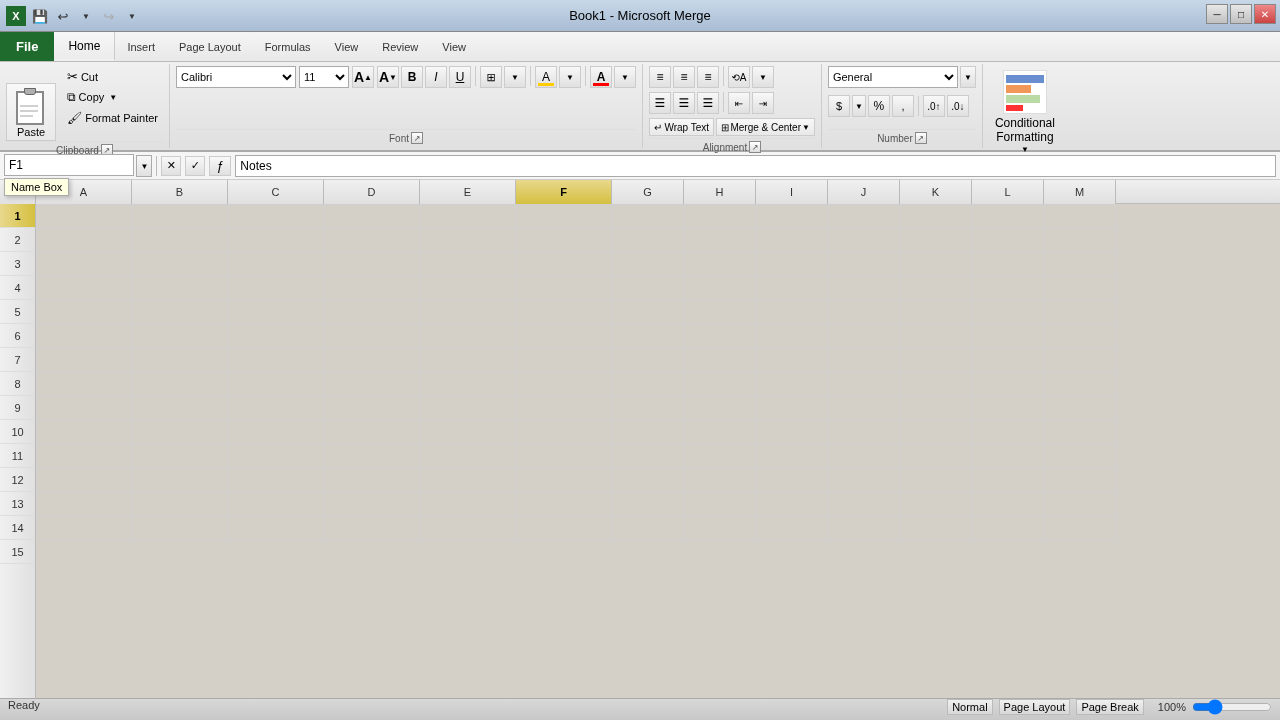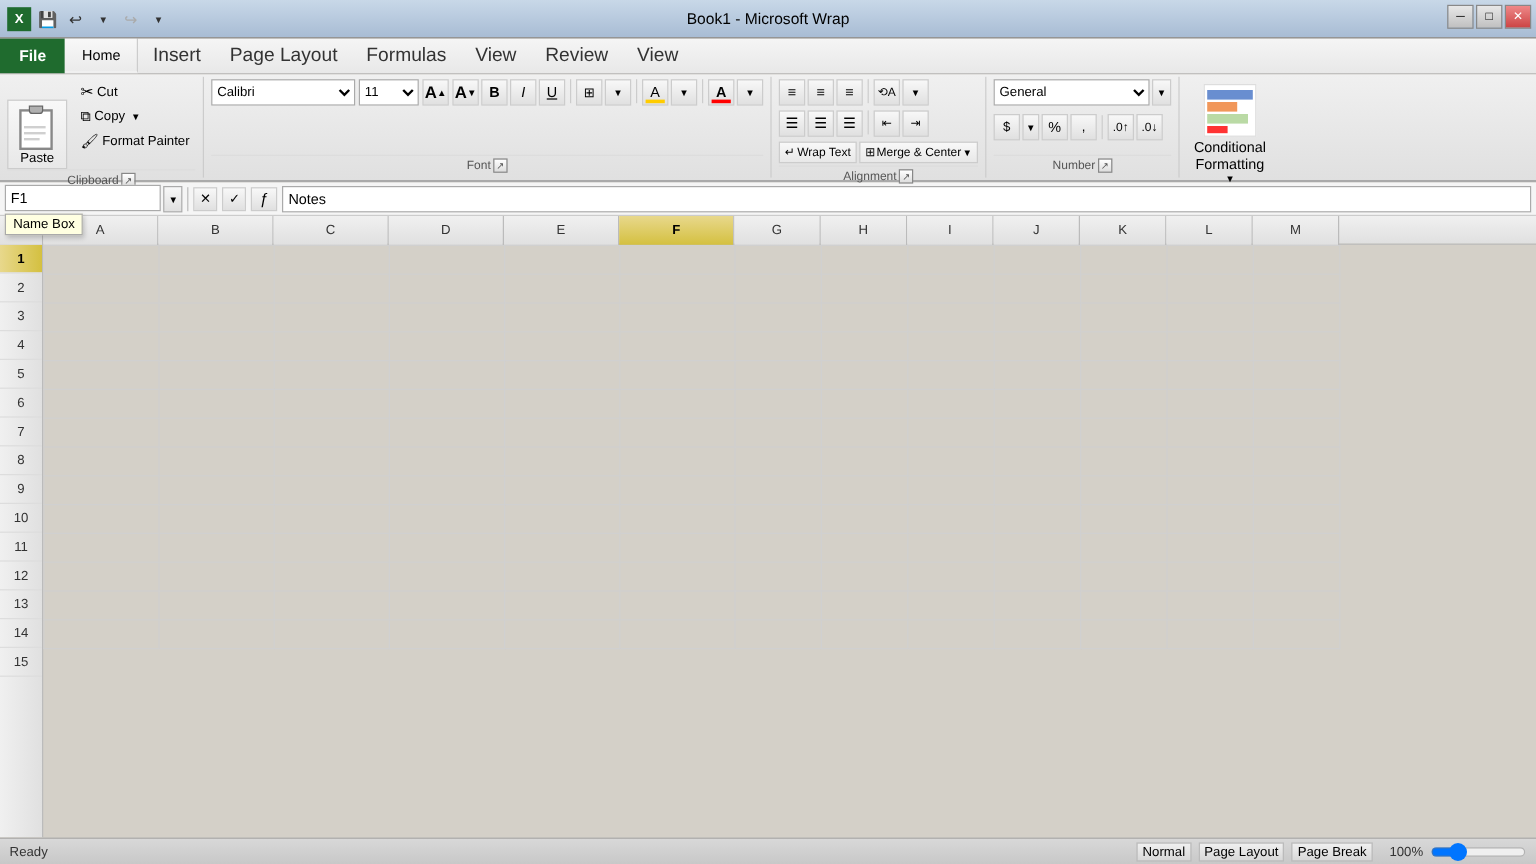--- a/index.html
+++ b/index.html
@@ -58,21 +58,21 @@
       display: flex;
       align-items: center;
       font-size: 13px;
       font-weight: bold;
       cursor: pointer;
     }
     .menu-item {
       padding: 0 12px;
       display: flex;
       align-items: center;
-      font-size: 16px;
+      font-size: 11px;
       color: #333;
       cursor: pointer;
     }
 
     
     #ribbon {
       background: linear-gradient(to bottom, #f0f0f0, #e0e0e0);
       border-bottom: 2px solid #aaa;
       display: flex;
       flex-direction: column;
@@ -372,21 +372,21 @@
     .col-k { width: 72px; min-width: 72px; }
     .col-l { width: 72px; min-width: 72px; }
     .col-m { width: 72px; min-width: 72px; }
 
     
     #status-bar {
       height: 22px;
       background: linear-gradient(to bottom, #d8d8d8, #c8c8c8);
       border-top: 1px solid #aaa;
       display: flex;
-      align-items: center;
+      align-items: flex-start;
       padding: 0 8px;
       font-size: 11px;
       color: #333;
       justify-content: space-between;
     }
 
     .align-icon-row {
       display: flex; gap: 2px; margin-bottom: 2px;
     }
 
@@ -408,21 +408,21 @@
   <div style="position:absolute;left:6px;top:6px;width:20px;height:20px;background:#1f6b2e;color:white;font-weight:bold;font-size:11px;display:flex;align-items:center;justify-content:center;">
     <span>X</span>
   </div>
   <div style="position:absolute;left:30px;top:6px;display:flex;gap:3px;align-items:center;">
     <button class="qa-btn" title="Save">💾</button>
     <button class="qa-btn" title="Undo">↩</button>
     <button class="qa-btn" style="font-size:8px;">▼</button>
     <button class="qa-btn" title="Redo" style="color:#aaa;">↪</button>
     <button class="qa-btn" style="font-size:8px;">▼</button>
   </div>
-  <span class="title-text">Book1  -  Microsoft Wrap</span>
+  <span class="title-text">Book1  -  Microsoft Merge</span>
   <div class="window-controls">
     <div class="win-btn">─</div>
     <div class="win-btn">□</div>
     <div class="win-btn" style="background:linear-gradient(to bottom,#e88,#c44);color:white;">✕</div>
   </div>
 </div>
 
 <div id="menu-bar">
   <div class="menu-file">File</div>
   <div class="menu-item ribbon-tab active">Home</div>

